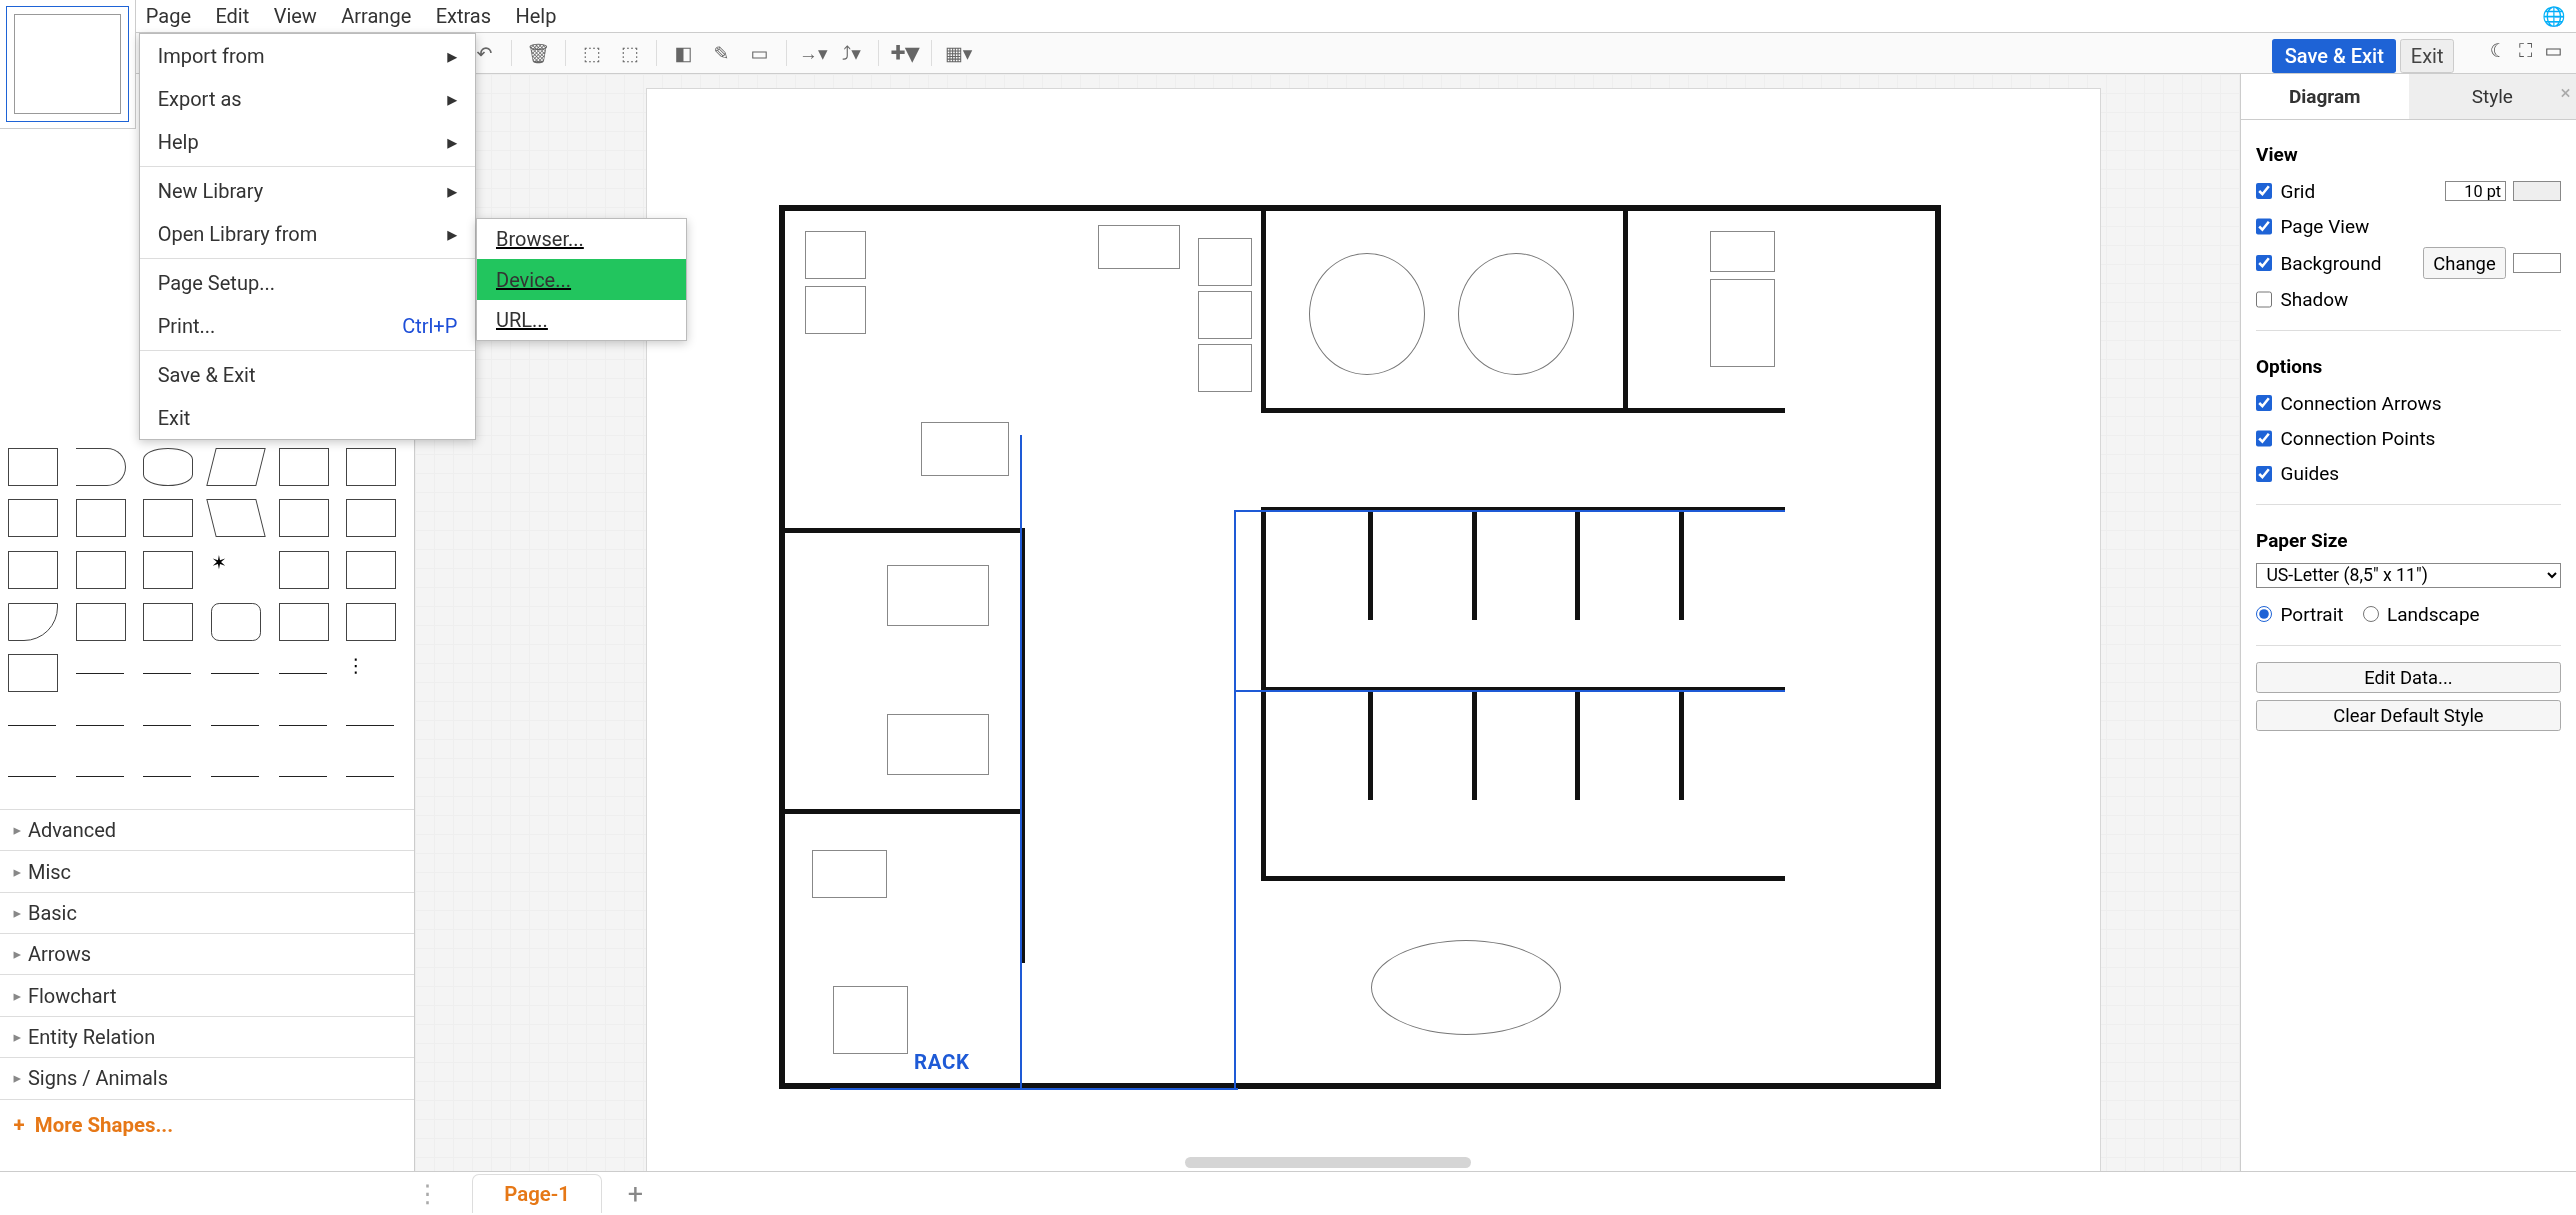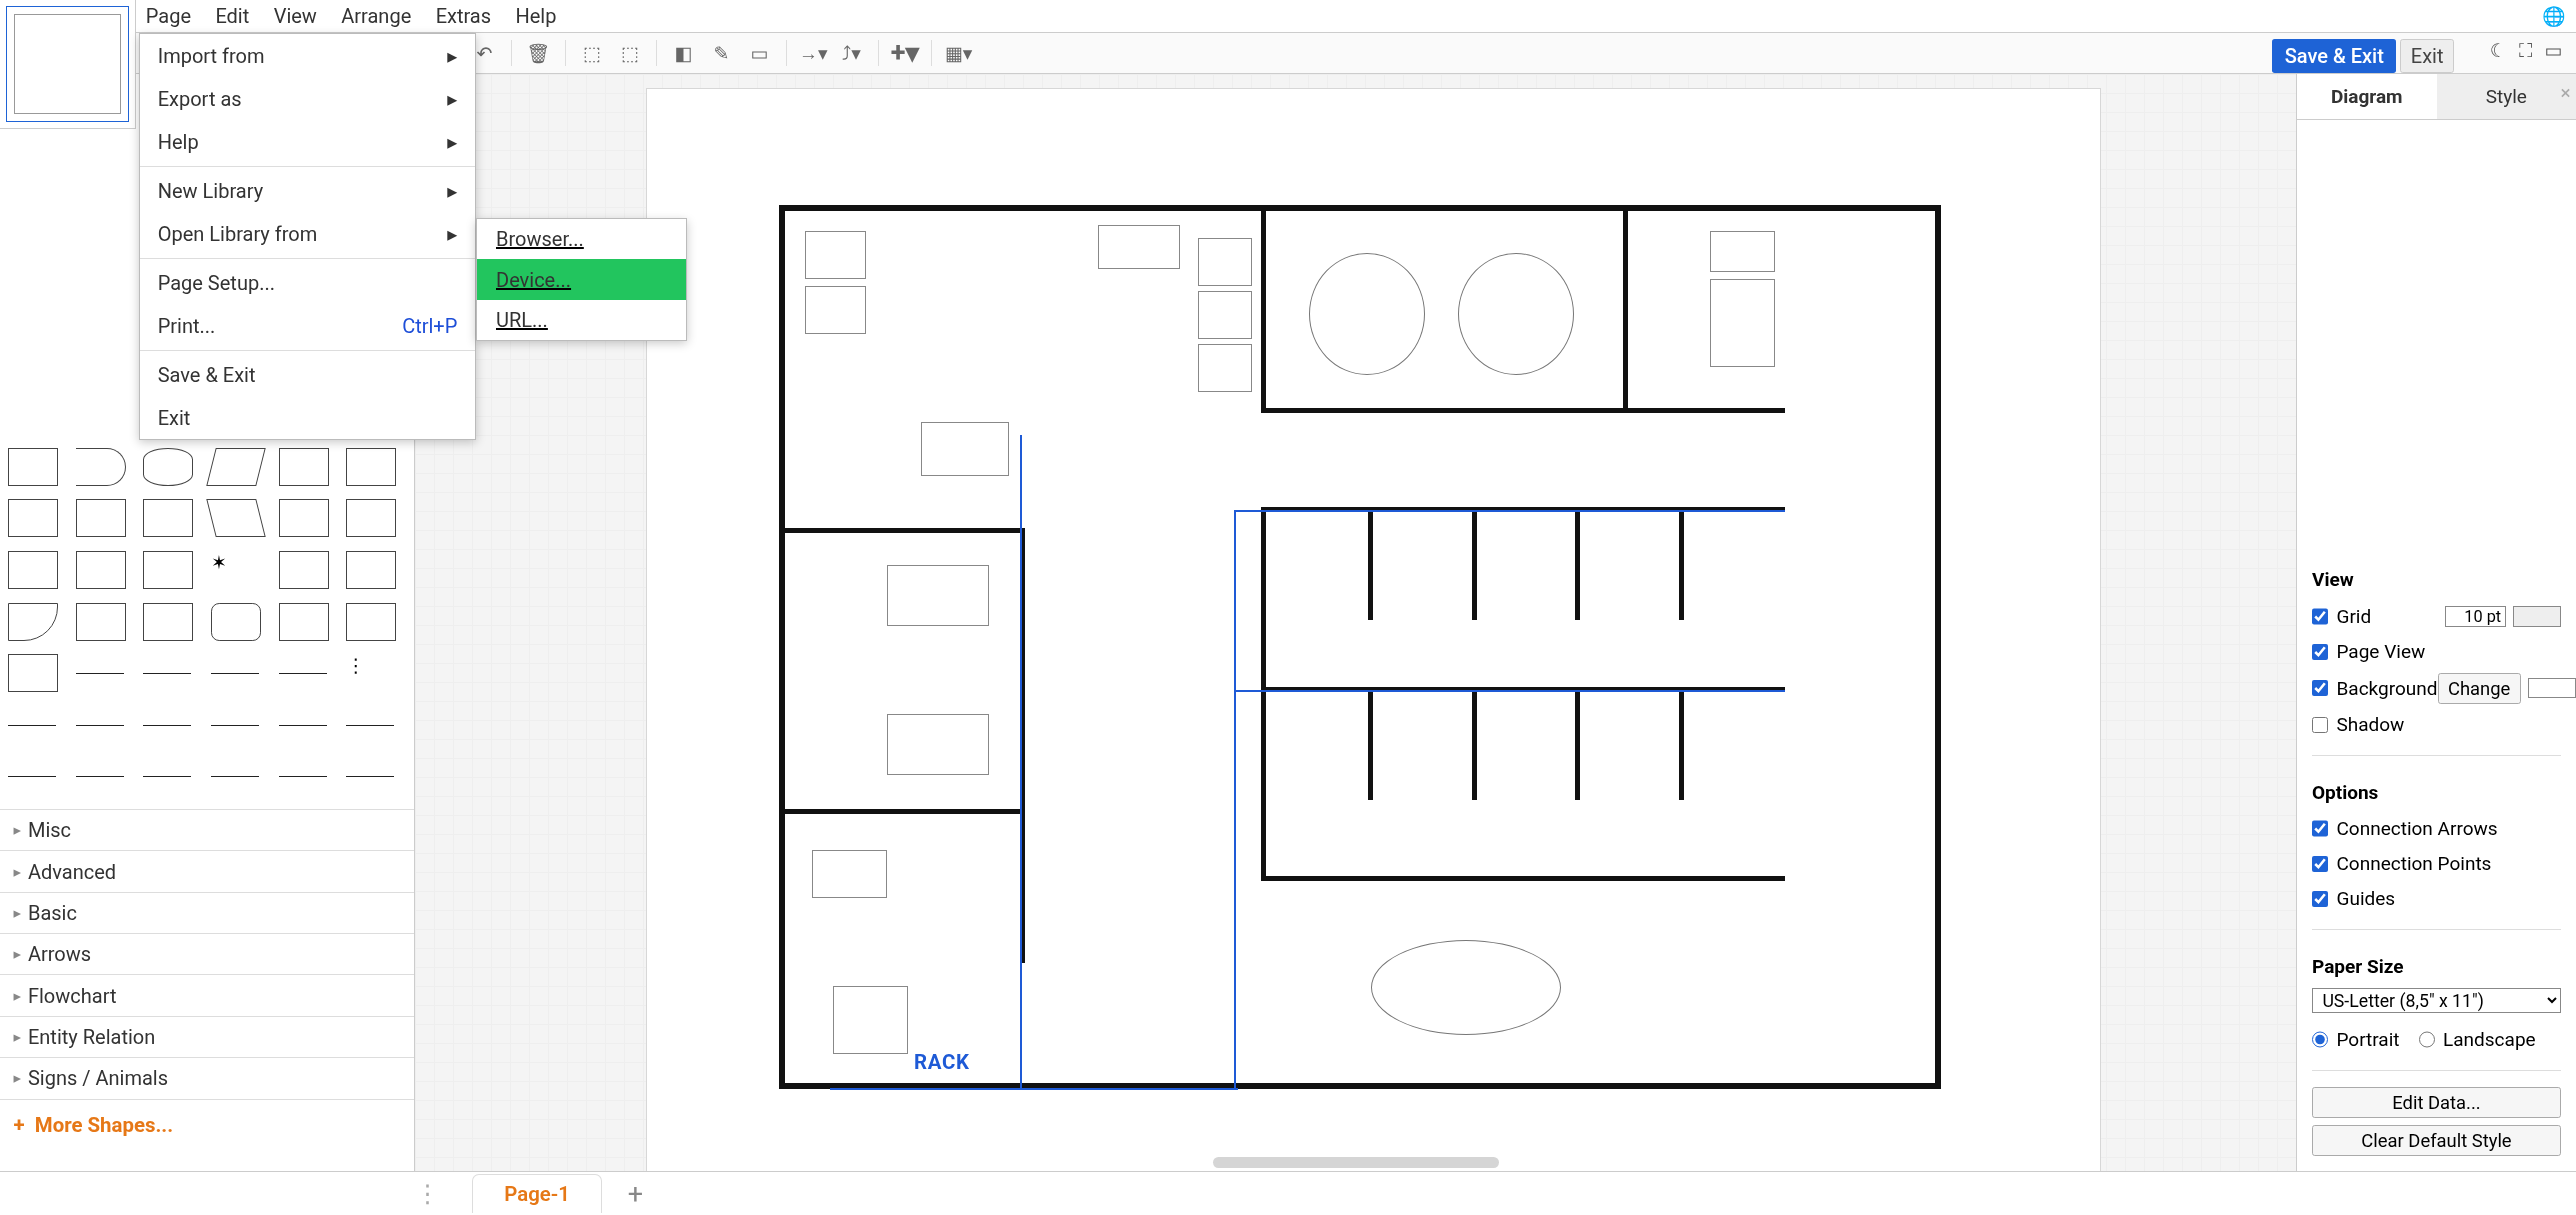--- a/index.html
+++ b/index.html
@@ -57,21 +57,21 @@
 .hwall{position:absolute;background:#111;height:5.4px;}
 .vwall{position:absolute;background:#111;width:5.4px;}
 .blue{position:absolute;background:#1e5ad6;}
 .blue.h{height:2px;}
 .blue.v{width:2px;}
 .oval{position:absolute;border:1.4px solid #777;border-radius:50%;background:#fff;}
 .desk{position:absolute;border:1.4px solid #888;background:#fff;}
 .rack-label{position:absolute;color:#1e5ad6;font-weight:bold;font-size:20.4px;letter-spacing:0.7px;}
 
 
-.right { width:280px; border-left:0.7px solid #ccc; background:#fff; display:flex; flex-direction:column; font-size:19px;justify-content:space-between;}
+.right { width:336px; border-left:0.7px solid #ccc; background:#fff; display:flex; flex-direction:column; font-size:19px;}
 .rtabs{ display:flex; border-bottom:0.7px solid #ccc; position:relative;}
 .rtab{ flex:1; text-align:center; padding:11px 0; cursor:pointer; color:#333; background:#eee;}
 .rtab.active{ background:#fff; font-weight:bold;}
 .rclose{position:absolute;right:5.4px;top:6.8px;color:#aaa;cursor:pointer;font-size:19px;}
 .rbody{ padding:15px 15px; display:flex; flex-direction:column; gap:6.8px;}
 .rhead{ font-weight:bold; margin-top:8.2px; margin-bottom:4.1px;}
 .chk{ display:flex; align-items:center; gap:8.2px; padding:2.7px 0;}
 .chk input{ width:16.3px; height:16.3px; accent-color:#1e63d6;}
 .ptrow{ display:flex; align-items:center; justify-content:space-between; }
 .ptrow .swatch{ width:48px; height:20.4px; border:0.7px solid #888; background:#eee;}
@@ -173,22 +173,22 @@
           <div class="sh arrow"></div>
           <div class="sh arrow"></div>
           <div class="sh arrow"></div>
         <div class="sh arrow"></div>
           <div class="sh arrow"></div>
           <div class="sh arrow"></div>
           <div class="sh arrow"></div>
           <div class="sh arrow"></div>
           <div class="sh arrow"></div>
       </div>
+      <div class="cat">Advanced</div>
       <div class="cat">Misc</div>
-      <div class="cat">Advanced</div>
       <div class="cat">Basic</div>
       <div class="cat">Arrows</div>
       <div class="cat">Flowchart</div>
       <div class="cat">Entity Relation</div>
       <div class="cat">Signs / Animals</div>
       <div class="more">+&nbsp;&nbsp;<span>More Shapes...</span></div>
     </div>
 
     <div class="canvas">
       <div class="grid"></div>

